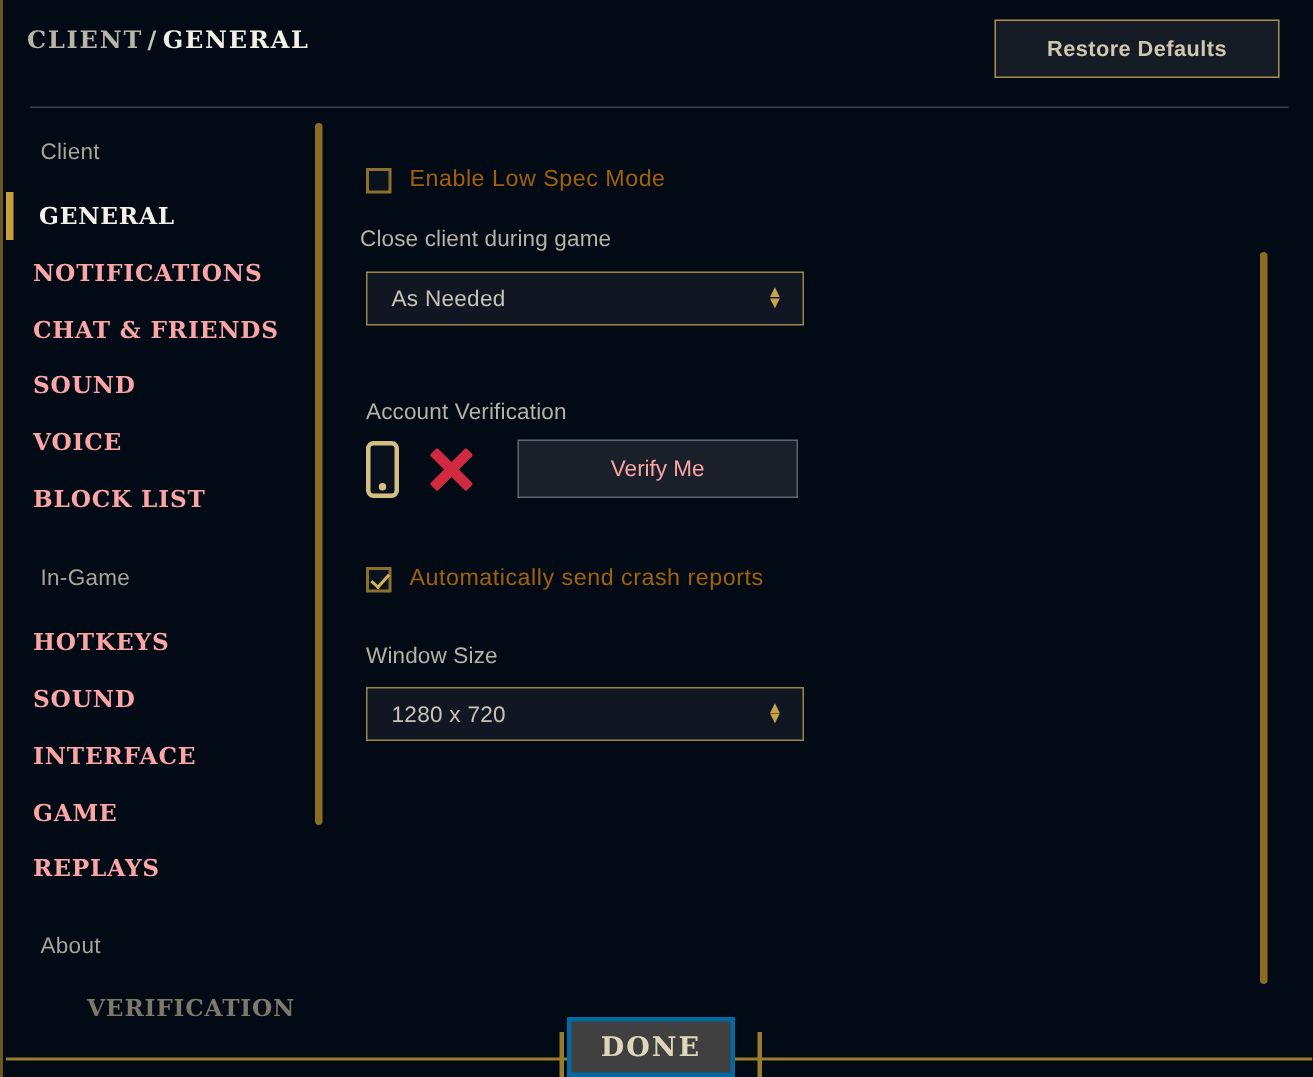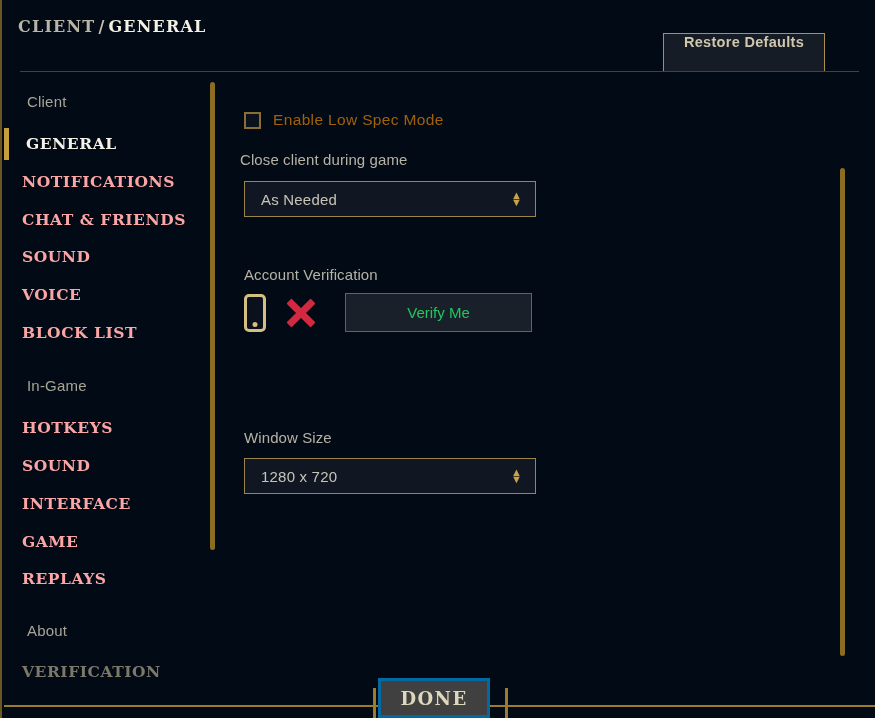--- a/index.html
+++ b/index.html
@@ -41,32 +41,31 @@
     letter-spacing: 1.2px;
     color: #b9b5a6;
     white-space: nowrap;
   }
   #page-title .crumb-current { color: #f3f0e4; }
   #page-title .crumb-sep { color: #c9c4b2; margin: 0 3px; }
 
   #restore-defaults-button {
     position: absolute;
     left: 661px; top: 13px;
-    width: 162px; height: 39px;
+    width: 190px; height: 39px;
     background: #161c26;
     border: 1px solid #a98f50;
     color: #cfc7ae;
     font-size: 14.5px;
     font-weight: bold;
     letter-spacing: .3px;
     display: flex;
-    align-items: flex-start;
+    align-items: center;
     justify-content: center;
     cursor: pointer;
-    margin-top: 20px;
   }
 
   #header-divider {
     position: absolute;
     left: 18px; top: 71px;
     width: 839px; height: 1px;
     background: #3b4250;
   }
 
   
@@ -91,21 +90,21 @@
     font-weight: bold;
     letter-spacing: .55px;
     color: #fca5a5;
     white-space: nowrap;
     cursor: pointer;
   }
   .nav-item.active {
     left: 24px;
     color: #f4f1e6;
   }
-  .nav-item.dim { color: #7d7868; }
+  .nav-item.dim { color: #7d7868; margin-left: 36px; }
   #nav-active-indicator {
     position: absolute;
     left: 2px; top: 48px;
     width: 5px; height: 32px;
     background: #c69f3d;
   }
 
   
   #sidebar-scrollbar-track {
     position: absolute;
@@ -242,21 +241,21 @@
     border-radius: 1px;
   }
   #verify-x-icon::before { transform: translate(-50%,-50%) rotate(45deg); }
   #verify-x-icon::after  { transform: translate(-50%,-50%) rotate(-45deg); }
 
   #verify-me-button {
     margin-left: 27px;
     width: 187px; height: 39px;
     background: #1a202a;
     border: 1px solid #5d6470;
-    color: #22c55e;
+    color: #fca5a5;
     font-size: 15px;
     display: flex;
     align-items: center;
     justify-content: center;
     cursor: pointer;
   }
 
   
   #troubleshooting-highlight {
     position: absolute;
@@ -393,20 +392,24 @@
 
     <div class="field-label" style="left:20px; top:186px">Account Verification</div>
     <div id="verification-row" style="left:20px">
       <span id="phone-icon"></span>
       <span id="verify-x-icon"></span>
       <span id="verify-me-button">
         <span>Verify Me</span>
       </span>
     </div>
 
+    <div class="checkbox-row" style="left:20px; top:297px">
+      <span class="checkbox-box checked"></span>
+      <span class="checkbox-label">Automatically send crash reports</span>
+    </div>
 
     <div class="field-label" style="left:20px; top:349px">Window Size</div>
     <div class="select-box" style="left:20px; top:378px; width:292px">
       <span class="select-value">1280 x 720</span>
       <span class="select-arrows">
         <span style="display:block">▲</span>
         <span style="display:block">▼</span>
       </span>
     </div>
 

